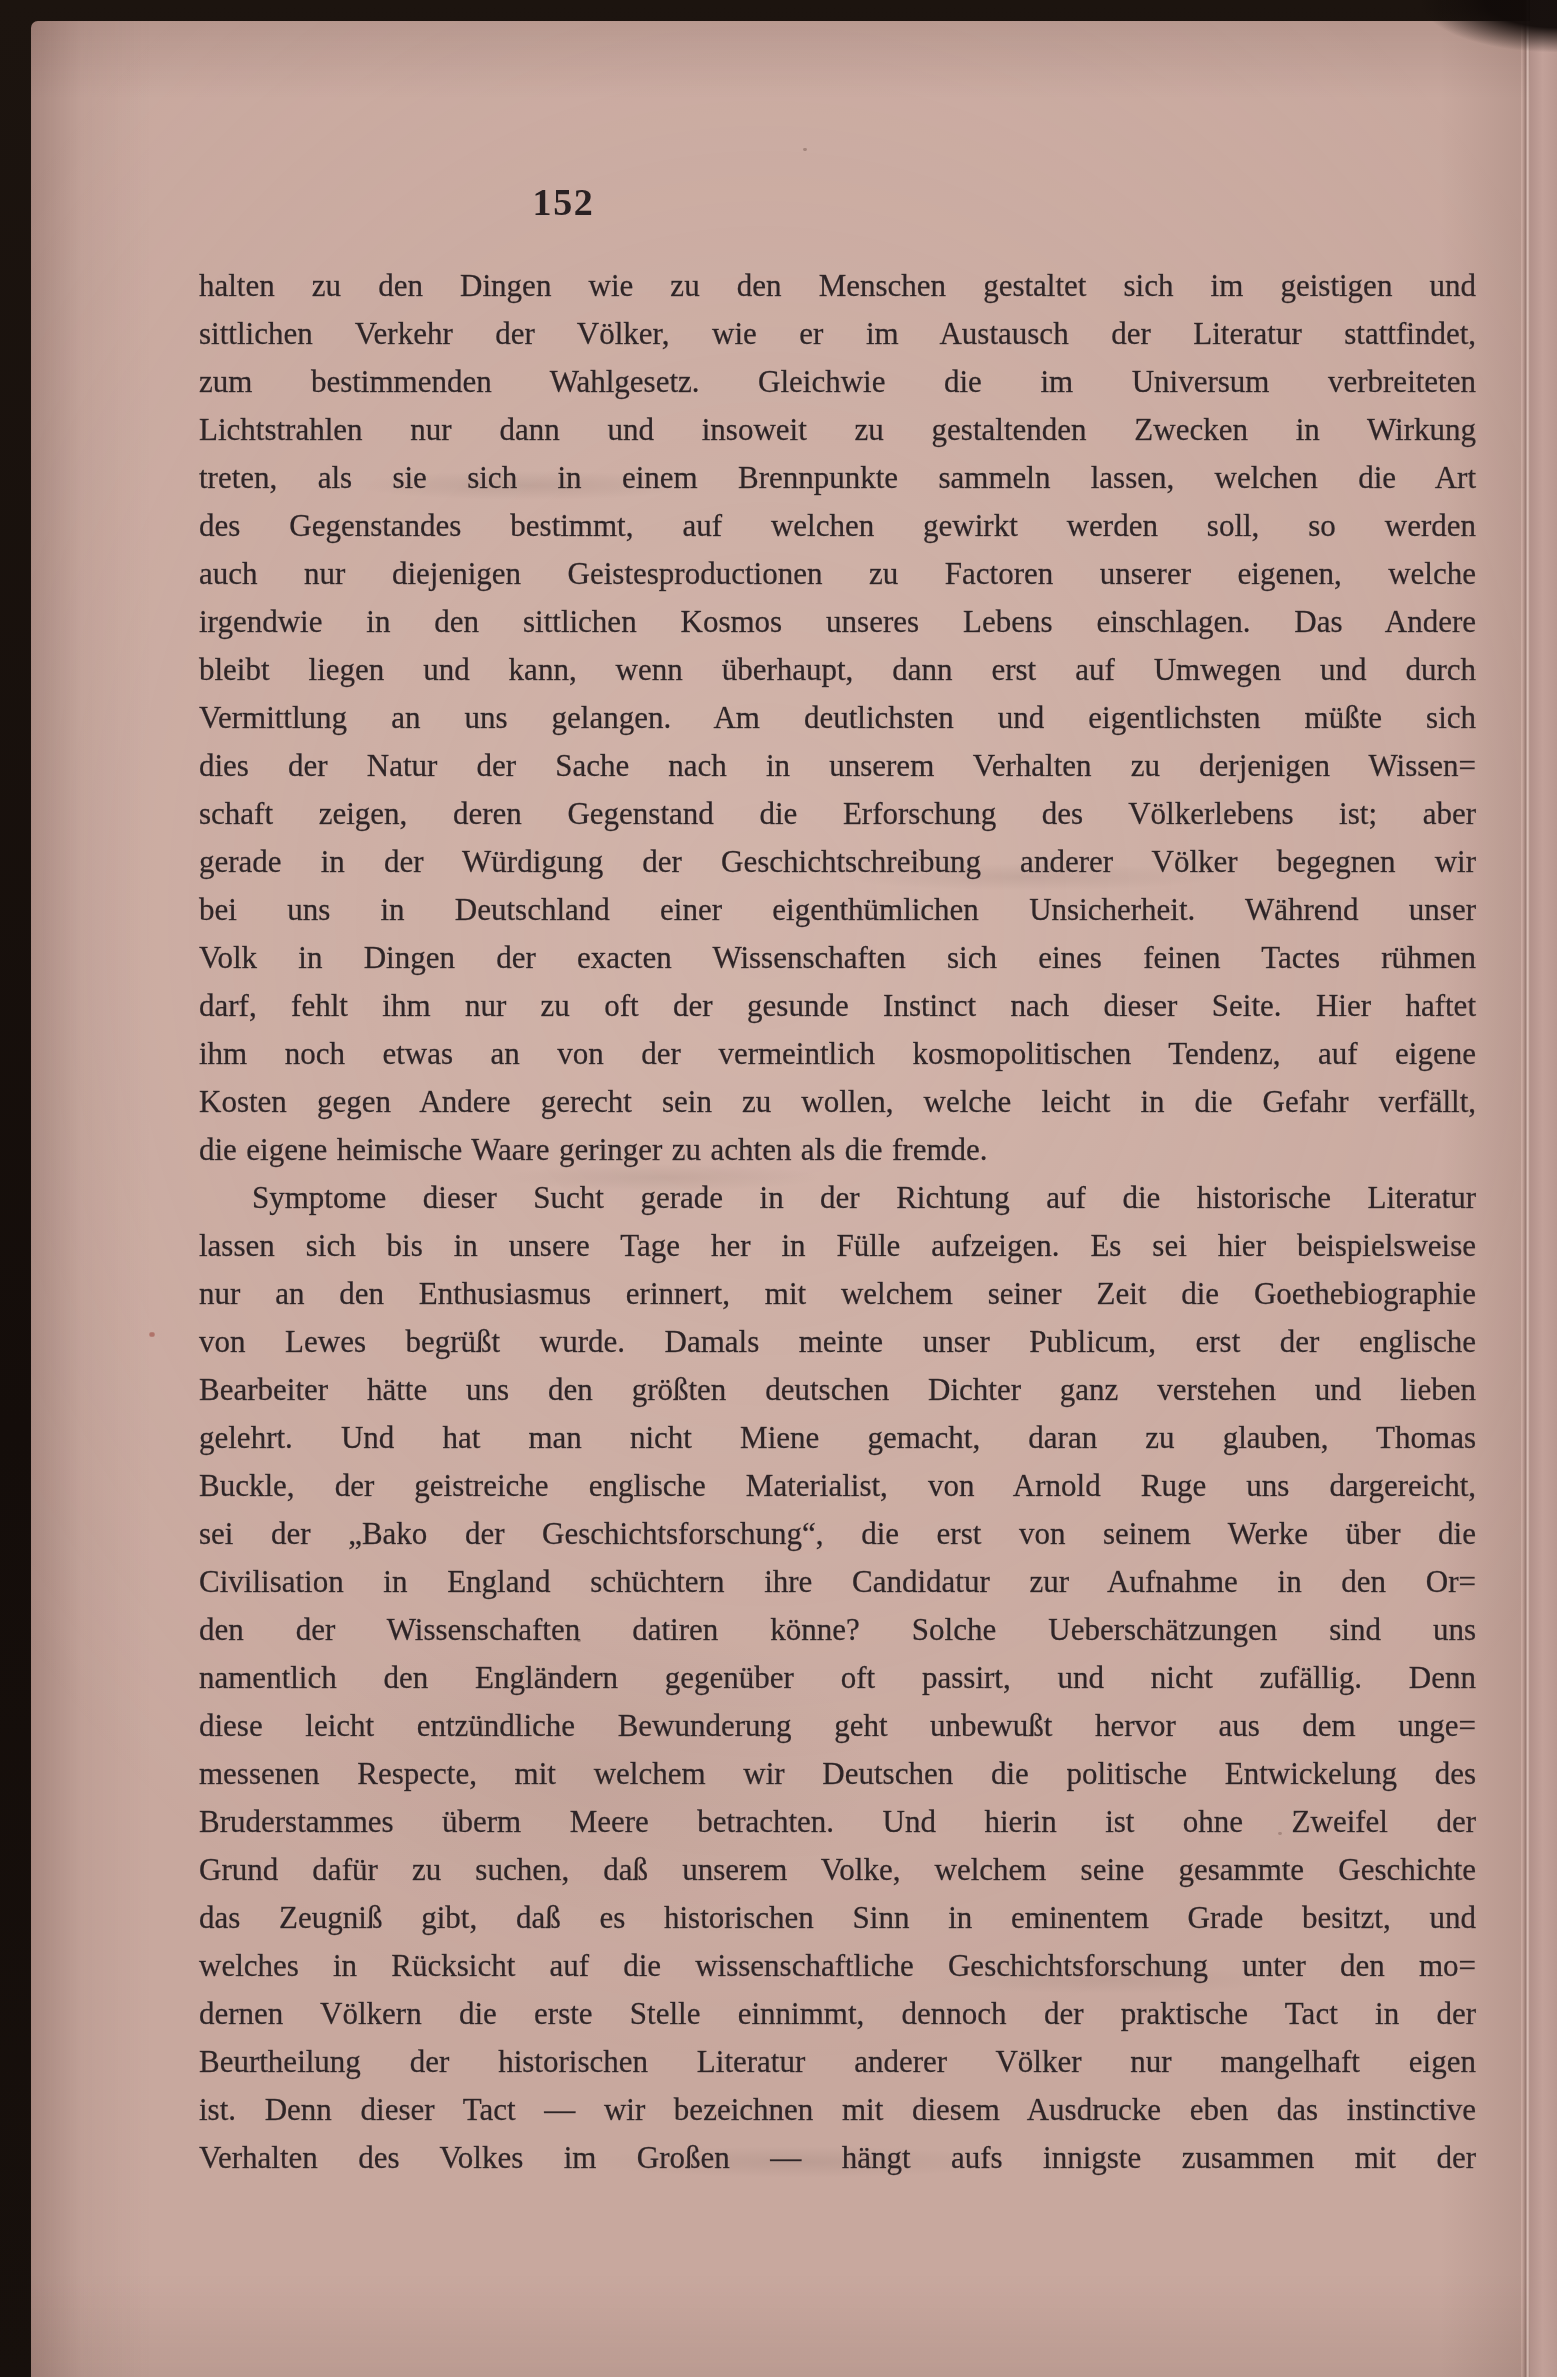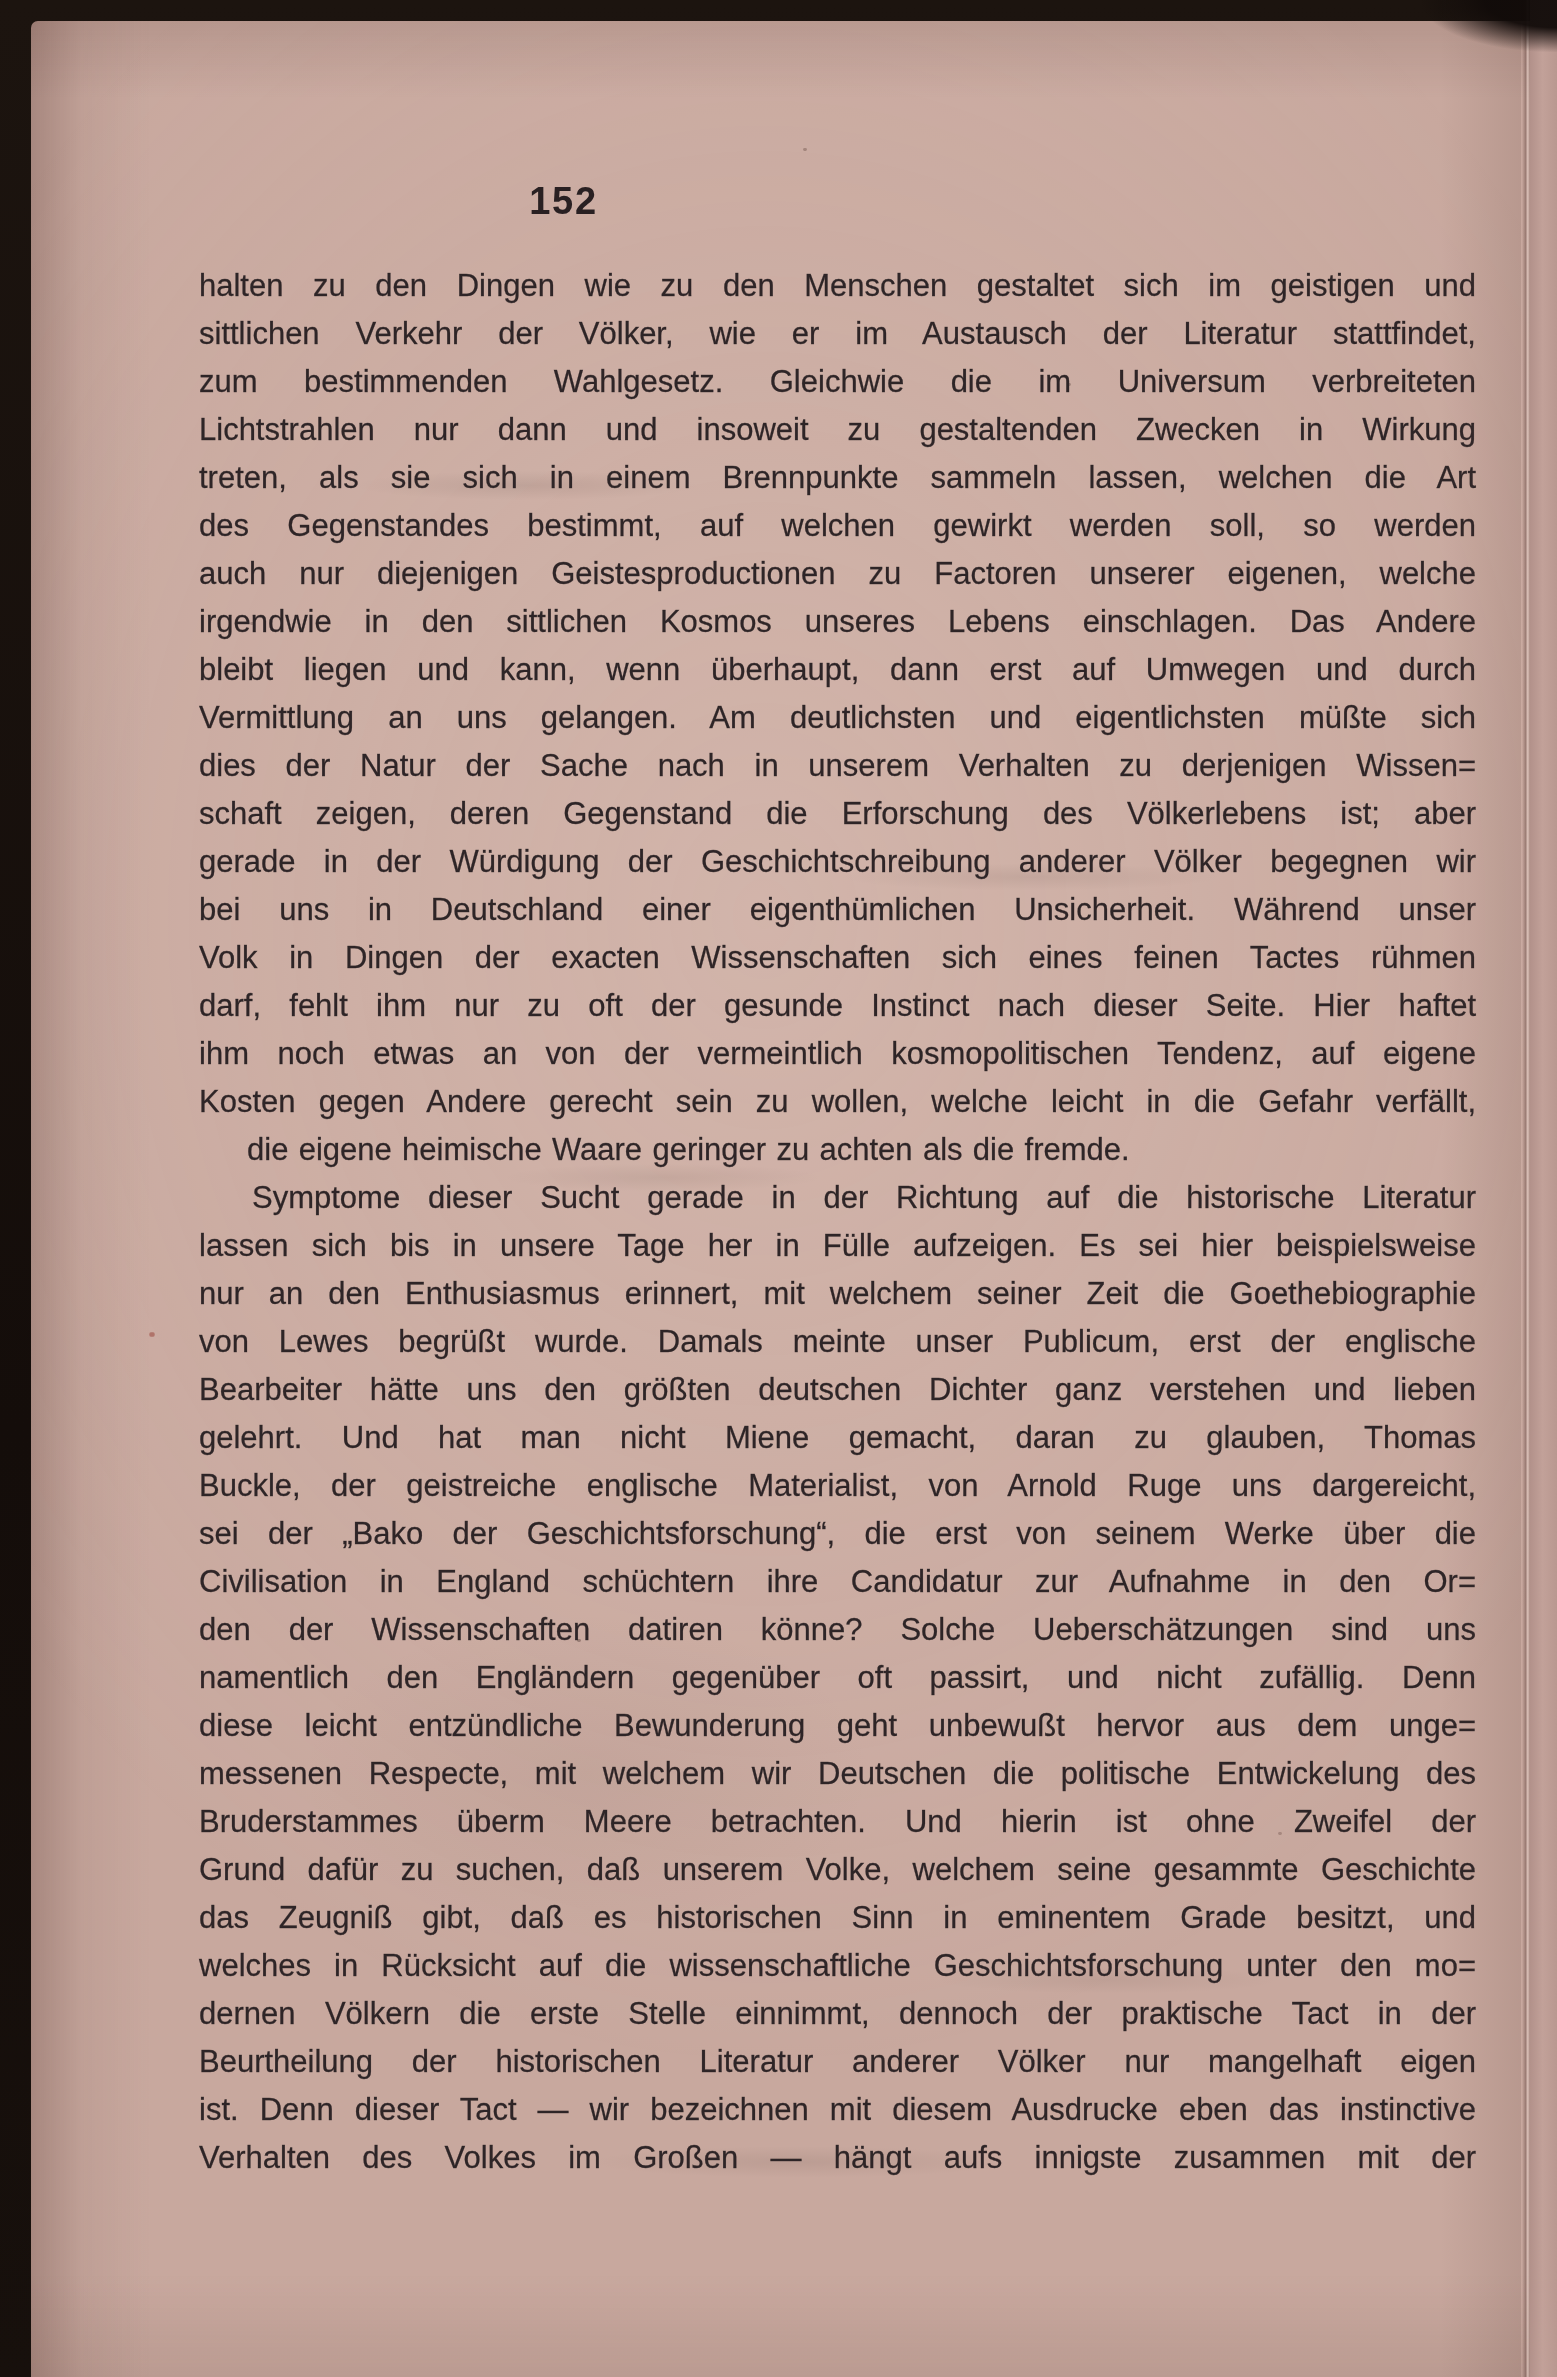--- a/index.html
+++ b/index.html
@@ -1,21 +1,21 @@
 <!DOCTYPE html>
 <html style="font-size:13.7px"><head>
 <meta charset="utf-8">
 <style>
   html, body { margin: 0; padding: 0; background: #16100d; }
   .scan {
     position: relative;
     width: 1558px; height: 2377px;
     overflow: hidden;
     background: linear-gradient(180deg, #1c140f 0%, #140d0a 60%, #17100c 100%);
-    font-family: Liberation Sans, sans-serif;
+    font-family: Liberation Serif, serif;
   }
   .page {
     position: absolute; left: 31px; top: 20.5px; right: 0; bottom: 0;
     background:
       radial-gradient(90% 70% at 48% 38%, rgba(255,236,226,0.18), rgba(255,236,226,0) 70%),
       linear-gradient(90deg, rgba(70,40,35,0.25) 0px, rgba(70,40,35,0.07) 51px, rgba(70,40,35,0) 120px),
       linear-gradient(180deg, rgba(70,40,35,0.14) 0px, rgba(70,40,35,0) 77px),
       linear-gradient(0deg, rgba(70,40,35,0.10) 0px, rgba(70,40,35,0) 103px),
       #c8a89e;
     border-radius: 6.8px 0 0 0;
@@ -70,21 +70,21 @@
     font-size: 31px; line-height: 48px;
     word-spacing: 1.7px;
     -webkit-text-stroke: 0.3px rgba(46,37,39,0.75);
   }
   .para { margin: 0; }
   .line {
     text-align: justify;
     text-align-last: justify;
     white-space: nowrap;
   }
-  .para-continued .line:last-child { text-align-last: left; margin-left: 48px; }
+  .para-continued .line:last-child { text-align-last: left; }
   .para-indent-first .line:first-child { text-indent: 53px; }
 </style>
 </head>
 <body>
 
 <div class="scan">
   <div class="page">
     <div class="ghosts"></div>
     <div class="specks"></div>
     <div class="page-number">152</div>

